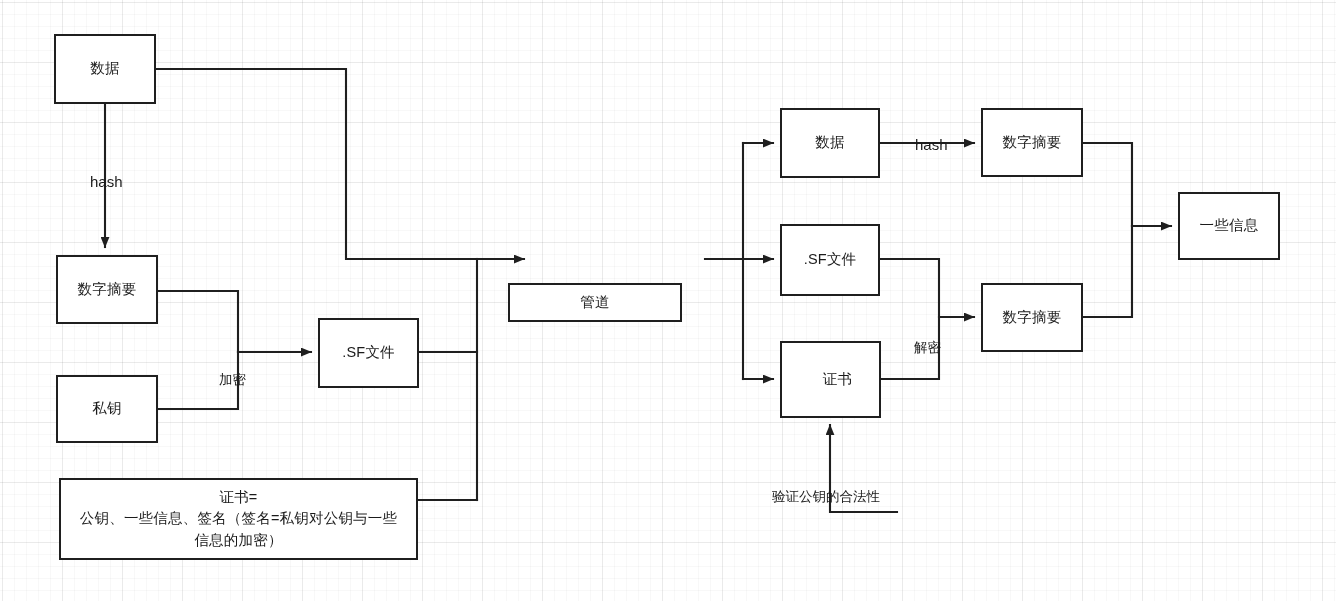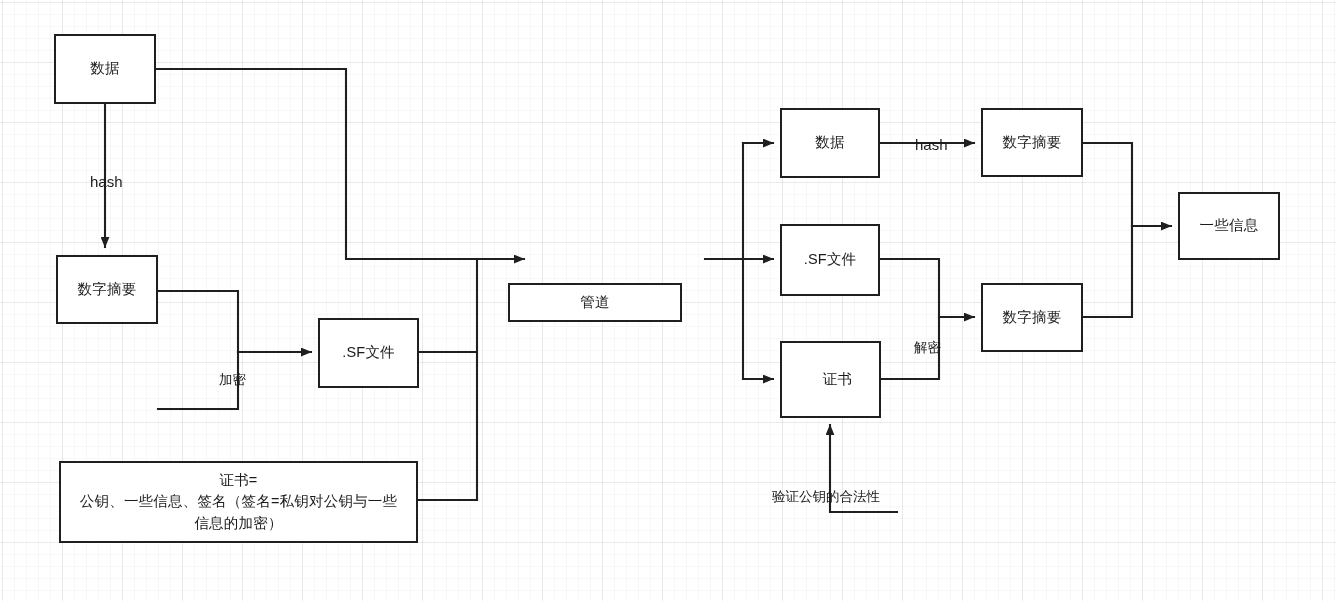--- a/index.html
+++ b/index.html
@@ -120,26 +120,29 @@
   </svg>
 
   <div class="node" style="left:54px; top:34px; width:102px; height:70px;">
     <span>数据</span>
   </div>
 
   <div class="node" style="left:56px; top:255px; width:102px; height:69px;">
     <span>数字摘要</span>
   </div>
 
+  <div class="node" style="left:56px; top:375px; width:102px; height:68px;">
+    <span>私钥</span>
+  </div>
 
   <div class="node" style="left:318px; top:318px; width:101px; height:70px;">
     <span>.SF文件</span>
   </div>
 
-  <div class="node wide-text" style="left:59px; top:461px; width:359px; height:82px;">
+  <div class="node wide-text" style="left:59px; top:478px; width:359px; height:82px;">
     <span style="white-space:pre-line;">证书=
 公钥、一些信息、签名（签名=私钥对公钥与一些信息的加密）</span>
   </div>
 
   <div class="node" style="left:508px; top:240px; width:174px; height:39px;margin-top:43px;">
     <span>管道</span>
   </div>
 
   <div class="node" style="left:780px; top:108px; width:100px; height:70px;">
     <span>数据</span>

